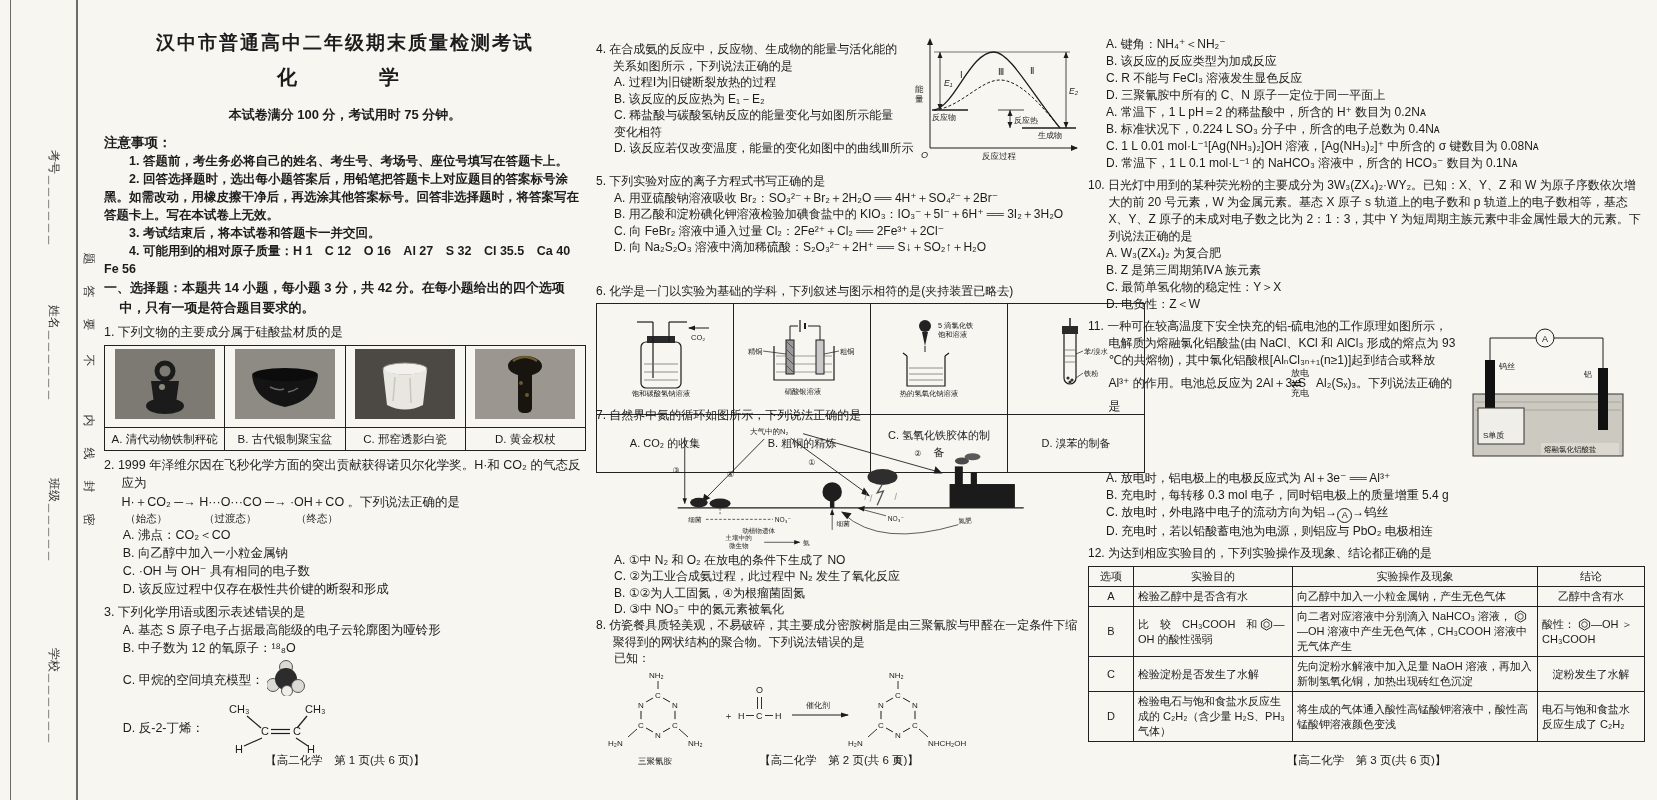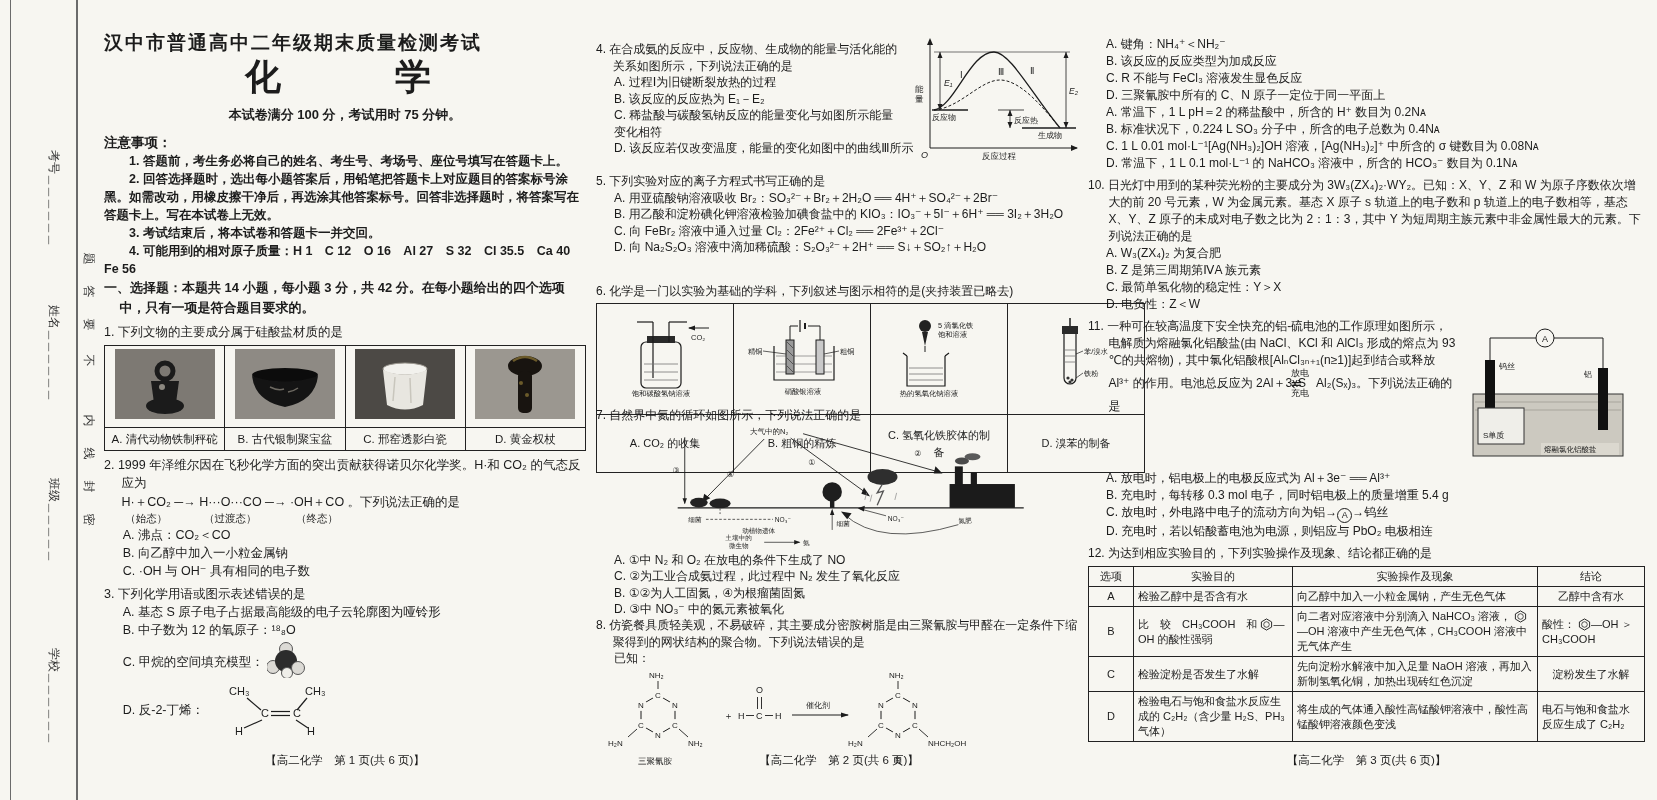--- a/index.html
+++ b/index.html
@@ -6,22 +6,22 @@
   body{
     width:1657px;height:800px;position:relative;overflow:hidden;
     background:#f7f6f1;color:#1c1c1c;
     font-family:"Liberation Sans","DejaVu Sans",sans-serif;
   }
   .col{position:absolute;top:0;height:800px;}
   #col1{left:104px;width:482px;}
   #col2{left:596px;width:486px;}
   #col3{left:1088px;width:557px;}
   p{margin:0;}
-  .title{margin-top:30px;text-align:left;font-size:19px;font-weight:bold;letter-spacing:2px;}
-  .subject{text-align:center;font-size:36px;font-weight:bold;line-height:42px;letter-spacing:14px;}
+  .title{margin-top:30px;text-align:center;font-size:19px;font-weight:bold;letter-spacing:2px;}
+  .subject{text-align:center;font-size:20px;font-weight:bold;line-height:42px;letter-spacing:14px;}
   .meta{text-align:center;font-size:13px;font-weight:bold;margin-top:8px;}
   .notice-title{font-size:13.5px;font-weight:bold;margin-top:10px;}
   .notice{font-size:12.5px;font-weight:bold;line-height:18px;text-indent:2em;}
   .section-header{font-size:13px;font-weight:bold;line-height:20px;padding-left:1.2em;text-indent:-1.2em;}
   .q{font-size:12.5px;line-height:18px;}
   .stem{padding-left:1.4em;text-indent:-1.4em;margin-top:5px;}
   .opt{padding-left:1.5em;}
   #col2 .q{font-size:12px;line-height:16.5px;}
   #col3 .q{font-size:12px;line-height:17px;}
   .blk{position:absolute;left:0;right:0;}
@@ -152,20 +152,21 @@
       <span>─→</span>
       <span class="stk">
         <span>·OH＋CO</span>
         <span class="lab">（终态）</span>
       </span>
       <span>。下列说法正确的是</span>
     </div>
     <p class="opt">A. 沸点：CO₂＜CO</p>
     <p class="opt">B. 向乙醇中加入一小粒金属钠</p>
     <p class="opt">C. ·OH 与 OH⁻ 具有相同的电子数</p>
+    <p class="opt">D. 该反应过程中仅存在极性共价键的断裂和形成</p>
   </div>
 
   <div class="q">
     <p class="stem">3. 下列化学用语或图示表述错误的是</p>
     <p class="opt">A. 基态 S 原子电子占据最高能级的电子云轮廓图为哑铃形</p>
     <p class="opt">B. 中子数为 12 的氧原子：¹⁸₈O</p>
     <p class="opt" style="margin-top:3px;">
       <span>C. 甲烷的空间填充模型：</span>
       <svg width="38" height="36" viewBox="0 0 38 36" style="vertical-align:-12px;">
         <circle cx="19" cy="7" r="6.5" fill="#dcdad5" stroke="#555" stroke-width="1"></circle>

